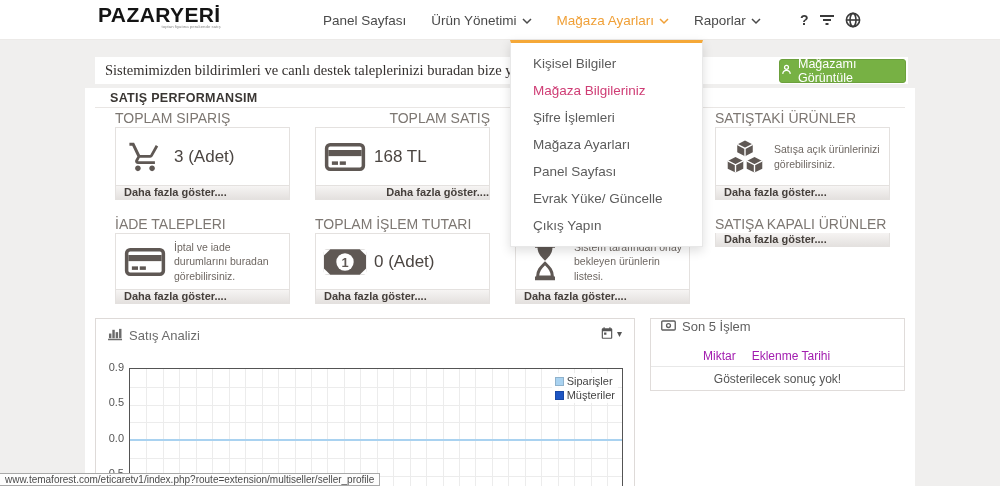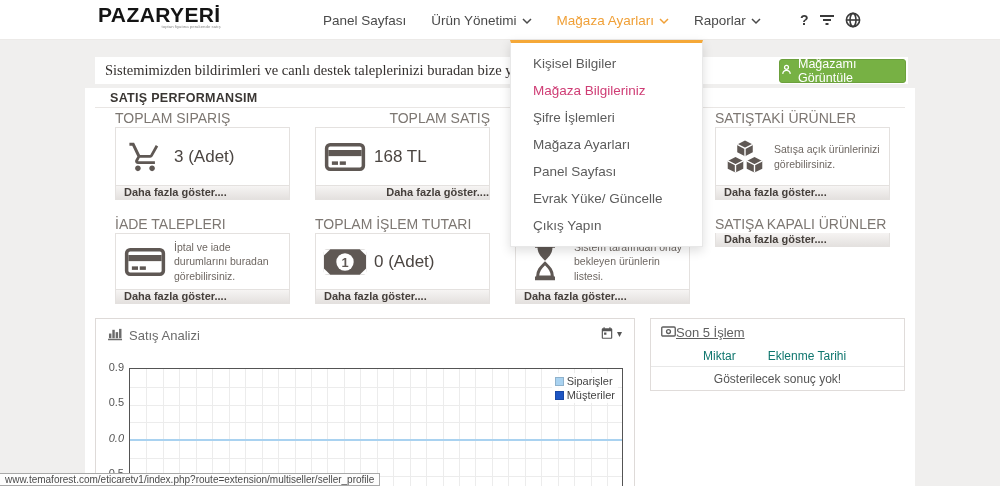--- a/index.html
+++ b/index.html
@@ -74,22 +74,22 @@
   .grid-v { position:absolute; top:0; bottom:0; width:1px; background:#ececec; }
   .grid-h { position:absolute; left:0; right:0; height:1px; background:#ececec; }
   .zero-line { position:absolute; left:0; right:0; top:70px; height:2px; background:#a9d2f0; }
   .ytick { position:absolute; width:26px; text-align:right; font-size:11px; color:#555; height:13px; }
   .legend { position:absolute; right:4px; top:4px; background:rgba(255,255,255,.85); padding:2px 3px; display:flex; flex-direction:column; gap:2px; }
   .legend-row { display:flex; align-items:center; gap:3px; font-size:11px; color:#444; }
   .legend-swatch { width:9px; height:9px; border:1px solid rgba(0,0,0,.15); }
 
   
   .recent-panel { position:absolute; left:565px; top:230px; width:255px; height:73px; border:1px solid #e0dcda; background:#fff; }
-  .recent-head { height:26px; display:flex; align-items:center; gap:0; padding-left:10px; font-size:13px; color:#5f5f5f;text-decoration:underline; }
-  .recent-cols { height:22px; display:flex; align-items:center; gap:32px; padding-left:52px; font-size:12px; color:#0f766e; border-bottom:1px solid #e8e8e8;text-align:center; }
+  .recent-head { height:26px; display:flex; gap:6px; padding-left:10px; font-size:13px; color:#5f5f5f; }
+  .recent-cols { height:22px; display:flex; align-items:center; gap:16px; padding-left:52px; font-size:12px; color:#a21caf; border-bottom:1px solid #e8e8e8;text-align:center; }
   .recent-empty { height:24px; display:flex; align-items:center; justify-content:center; font-size:12px; color:#555; }
 
   
   .status-tip {
     position:absolute; left:0; top:473px; height:13px; z-index:60;
     background:#fdfdfd; border:1px solid #a8a8a8; border-left:none;
     font-size:10px; color:#4a4a4a; line-height:11px; padding:0 5px; white-space:nowrap;
   }
 </style>
 </head>
@@ -287,21 +287,21 @@
     </div>
     <div class="chart-range-btn">
       <svg width="14" height="14" viewBox="0 0 24 24">
           <path fill="#555" d="M19 4h-1V2h-2v2H8V2H6v2H5c-1.1 0-2 .9-2 2v14c0 1.1.9 2 2 2h14c1.1 0 2-.9 2-2V6c0-1.1-.9-2-2-2zm0 16H5V9h14v11zM7 11h4v4H7z"></path>
         </svg>
       <span>▾</span>
     </div>
 
     <div class="ytick" style="left:2px; top:42px;">0.9</div>
     <div class="ytick" style="left:2px; top:77px;">0.5</div>
-    <div class="ytick" style="left:2px; top:113px;font-style:italic;">0.0</div>
+    <div class="ytick" style="left:2px; top:113px;">0.0</div>
     <div class="ytick" style="left:2px; top:148px;">-0.5</div>
 
     <div class="plot">
         <div class="grid-h" style="top: 106.5px;"></div>
         <div class="grid-h" style="top: 88.75px;"></div>
         <div class="grid-h" style="top: 71px;"></div>
         <div class="grid-h" style="top: 53.25px;"></div>
         <div class="grid-h" style="top: 35.5px;"></div>
         <div class="grid-h" style="top: 17.75px;"></div>
         <div class="grid-v" style="left: 477.05px;"></div>

